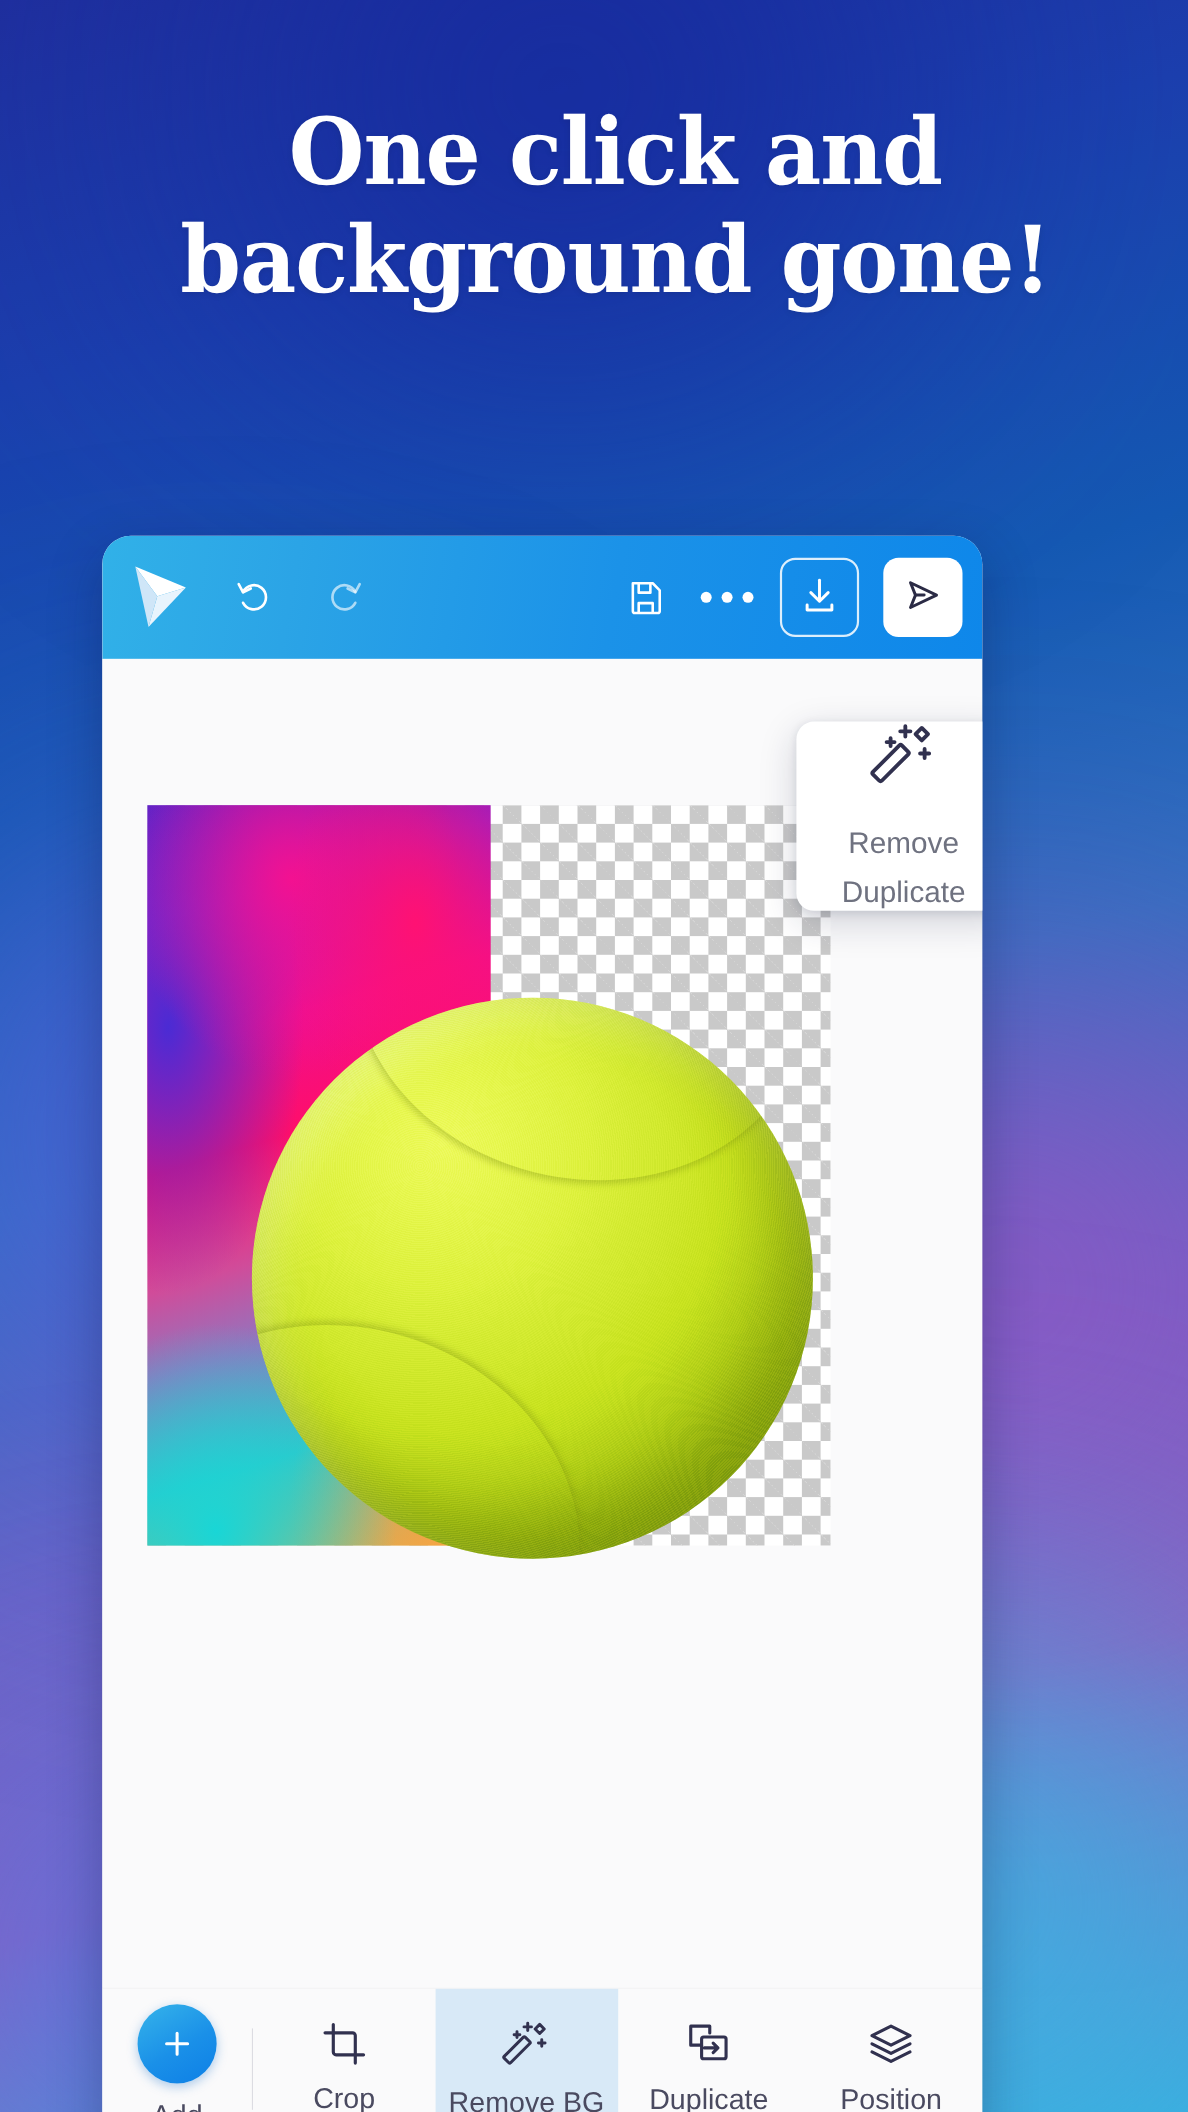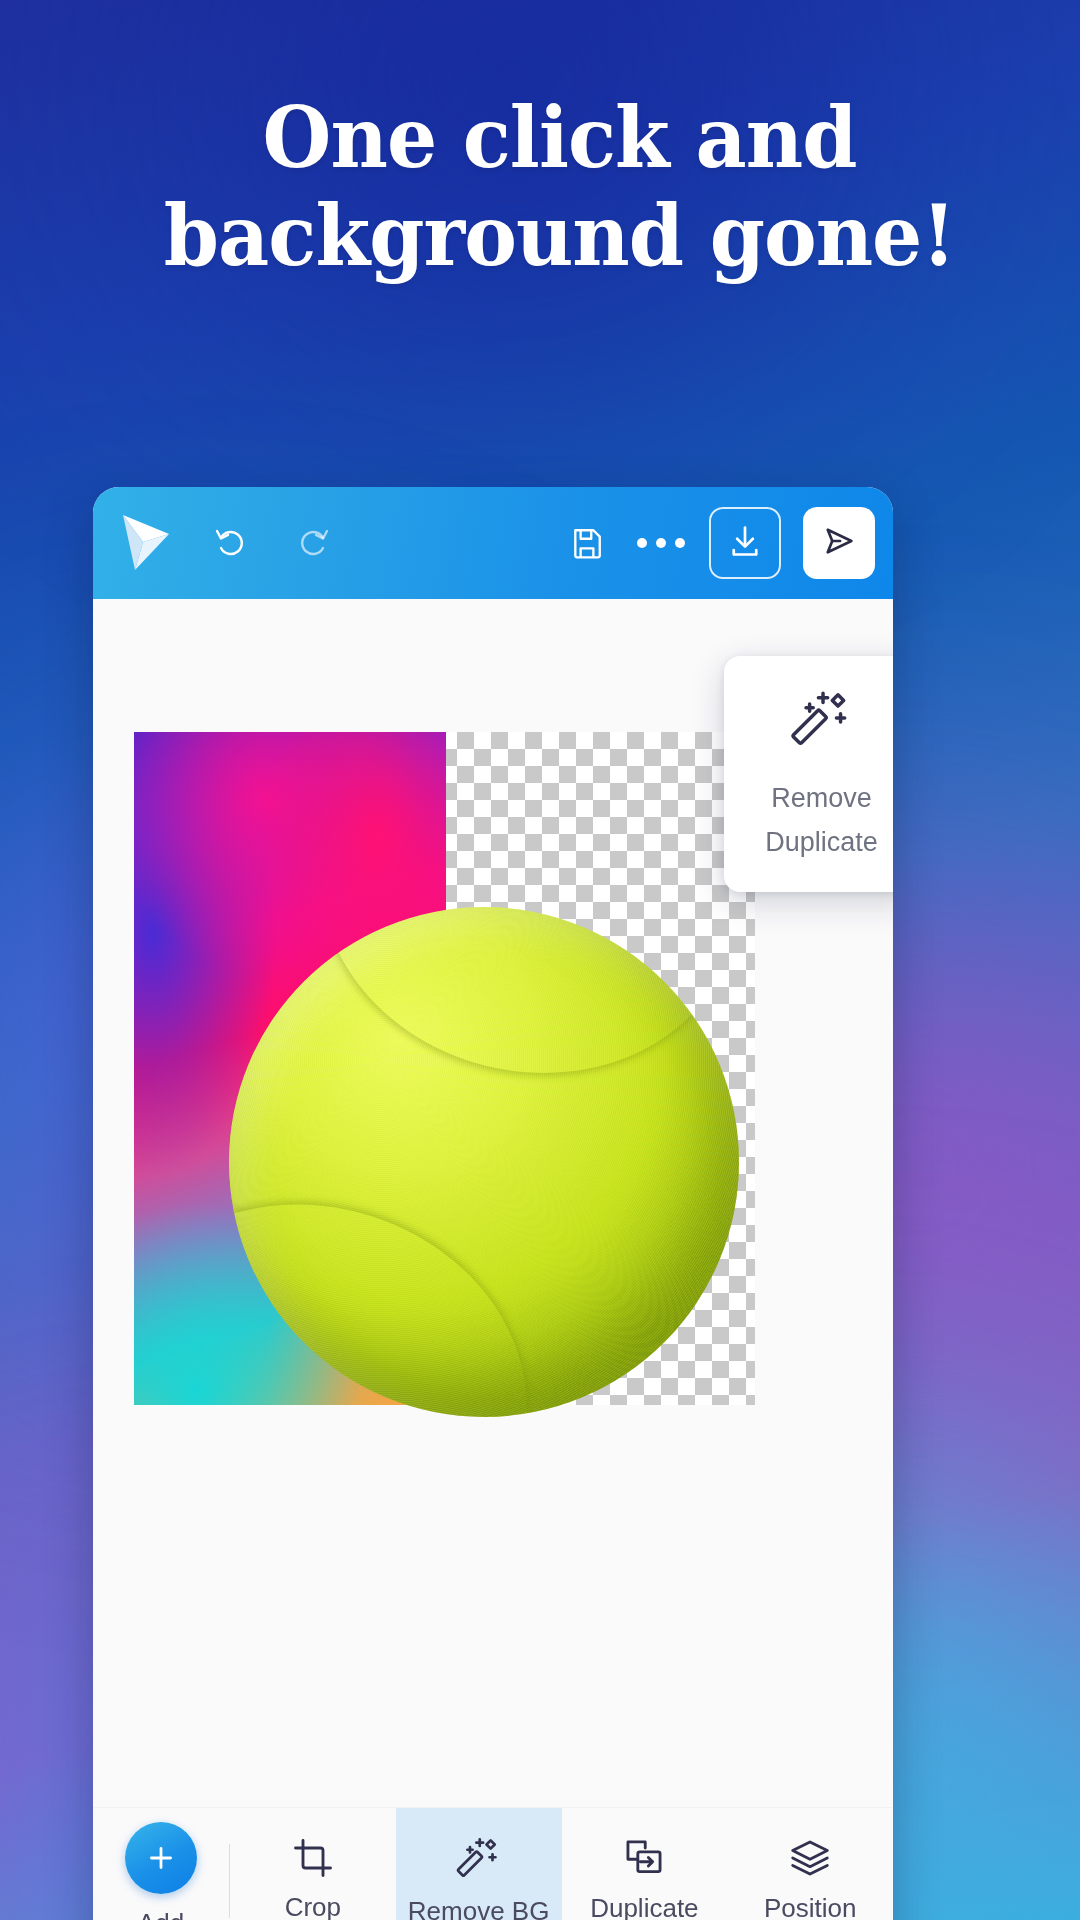--- a/index.html
+++ b/index.html
@@ -156,21 +156,21 @@
     width:430px; height:370px; left:-130px; top:300px;
     transform:rotate(196deg);
     border-width:15px;
     box-shadow:0 4px 6px rgba(120,140,20,0.35);
   }
 
   
   #rembg-card {
     position:absolute;
     right:-26px; top:57px;
-    width:195px; height:236px;
+    width:195px; height:172px;
     background:#ffffff;
     border-radius:16px;
     box-shadow:0 10px 34px rgba(20,30,60,0.18), 0 2px 8px rgba(20,30,60,0.10);
     display:flex; flex-direction:column;
     align-items:center; justify-content:center;
     gap:4px;
     z-index:9;
   }
   #rembg-card .card-icon { margin-bottom:18px; }
   #rembg-card .card-label {

